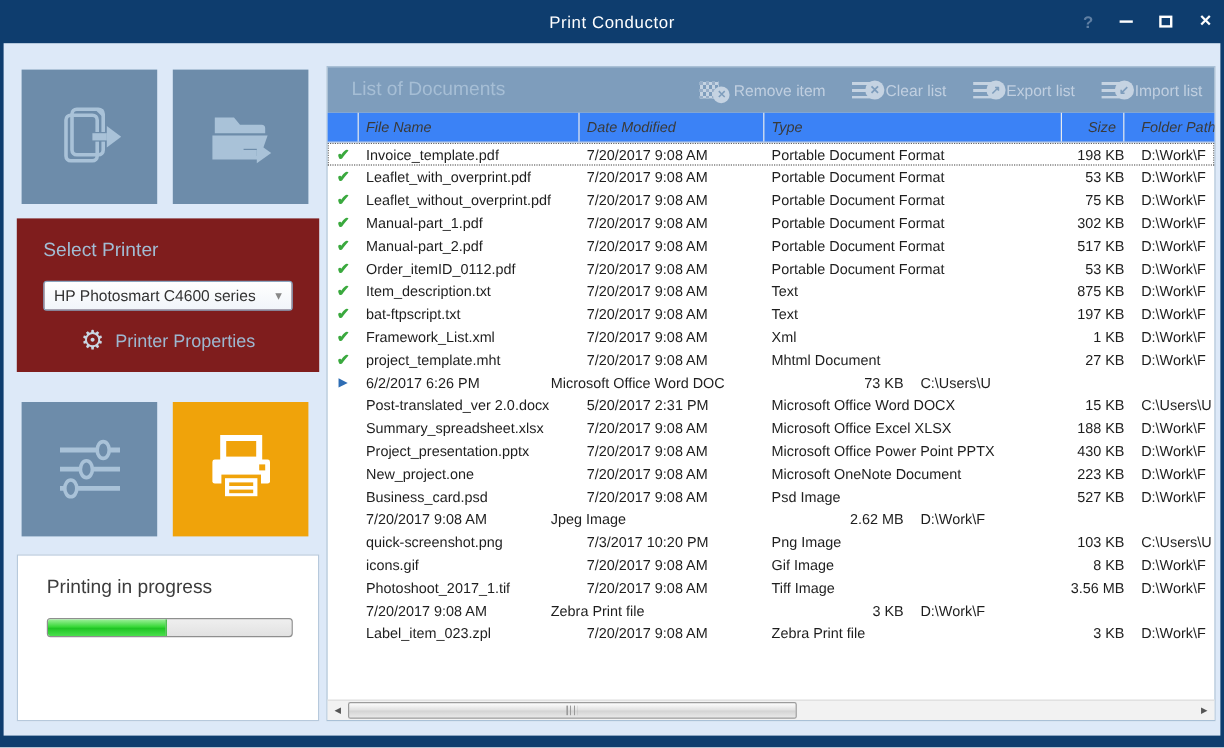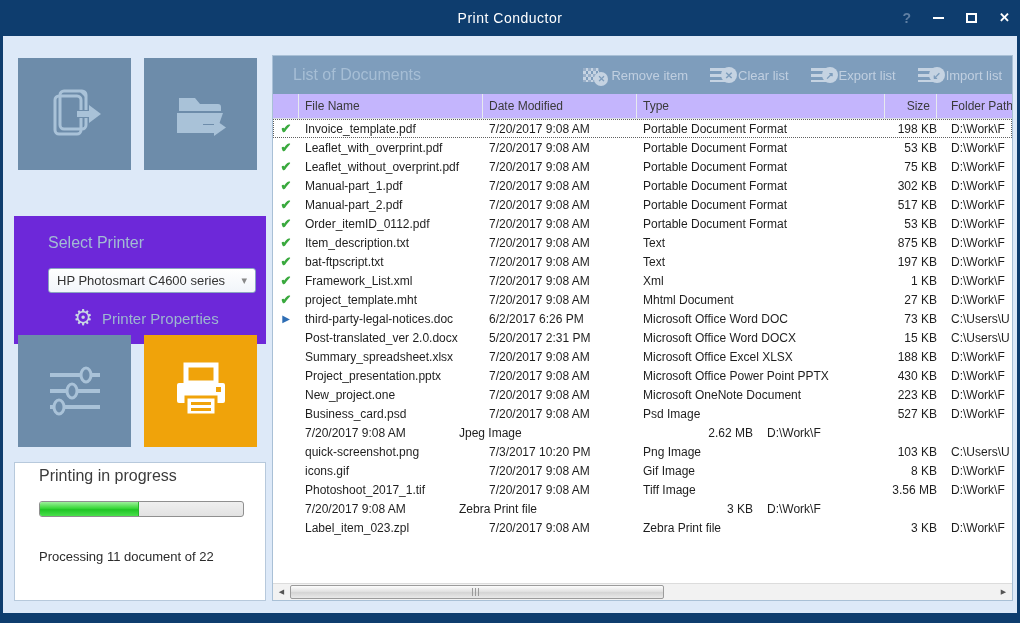--- a/index.html
+++ b/index.html
@@ -15,51 +15,51 @@
   .btn-max { width:11px; height:10px; border:2px solid #fff; display:inline-block; }
   .btn-close { color:#fff; font-size:13px; font-weight:bold; line-height:10px; }
 
   
   .content { position:absolute; top:36px; left:3px; right:3px; bottom:10px; background:#dde9f8; }
 
   
   .tile { position:absolute; width:113px; height:112px; background:#6d8caa; display:flex; align-items:center; justify-content:center; cursor:pointer; }
   .tile svg { display:block; }
   .tile-orange { background:#f0a30a; }
-  .panel-printer { position:absolute; left:11px; top:146px; width:252px; height:128px; background:#6d28d9; padding:18px 22px 0 34px;margin-top:34px; }
+  .panel-printer { position:absolute; left:11px; top:146px; width:252px; height:128px; background:#7f1d1d; padding:18px 22px 0 22px; }
   .panel-printer h2 { color:#a2bcd3; font-size:16px; font-weight:400; margin-bottom:16px; }
   .dropdown { width:208px; height:25px; background:linear-gradient(#ffffff,#f1f5fa); border:1px solid #8aa5c0; border-radius:3px; display:flex; align-items:center; padding:0 8px; cursor:pointer;gap:16px; }
   .dropdown .val { flex:1; font-size:13px; color:#333; white-space:nowrap; overflow:hidden; }
   .dropdown .arrow { color:#888; font-size:11px; }
   .props { margin-top:14px; display:flex; align-items:center; justify-content:center; gap:9px; cursor:pointer; }
   .props .gear { color:#c9d6e3; font-size:22px; line-height:22px; }
   .props .lbl { color:#9db7cf; font-size:15px; }
 
-  .panel-progress { position:absolute; left:11px; top:426px; width:252px; height:139px; background:#ffffff; border:1px solid #b7c9dc; padding:4px 24px 0 24px; }
+  .panel-progress { position:absolute; left:11px; top:426px; width:252px; height:139px; background:#ffffff; border:1px solid #b7c9dc; padding:18px 24px 0 24px; }
   .panel-progress h2 { color:#3c3c3c; font-size:16px; font-weight:400; margin-bottom:16px; }
   .pbar { width:205px; height:16px; border:1px solid #8f8f8f; border-radius:3px; background:linear-gradient(#efefef,#e2e2e2); overflow:hidden; }
   .pfill { height:100%; background:linear-gradient(#9df09a 0%, #39d839 45%, #20c525 55%, #4ae04c 100%); border-right:1px solid #28b42b; }
   .pstatus { margin-top:32px; font-size:13px; color:#2b2b2b; }
 
   
   .docs { position:absolute; left:269px; top:19px; width:741px; height:546px; background:#ffffff; border:1px solid #a9c0d6; display:flex; flex-direction:column; }
   .toolbar { height:38px; background:#7e9dbc; display:flex; align-items:center; padding:0 10px 0 20px; flex:0 0 auto; }
   .toolbar .heading { color:#a6bed5; font-size:16px; font-weight:400; flex:1; }
   .tbtn { display:flex; align-items:center; gap:6px; margin-left:22px; cursor:pointer; }
   .tbtn .lbl { color:#c0cfe0; font-size:13px; }
   .tb-icon { position:relative; width:22px; height:18px; }
   .tb-bars { position:absolute; left:0; top:2px; width:16px; height:14px;
              background:repeating-linear-gradient(to bottom,#c5d3e2 0 3px, rgba(0,0,0,0) 3px 6px); }
   .tb-bars.dashed { background:repeating-linear-gradient(to bottom,#c5d3e2 0 3px, rgba(0,0,0,0) 3px 6px),
                     repeating-linear-gradient(to right,#c5d3e2 0 3px, rgba(0,0,0,0) 3px 5px); background-blend-mode:multiply; }
   .tb-badge { position:absolute; right:-3px; bottom:-2px; width:14px; height:14px; border-radius:50%;
               background:#c5d3e2; color:#7e9dbc; font-size:9px; font-weight:bold; display:flex; align-items:center; justify-content:center; }
   .tb-badge.big { width:16px; height:16px; right:-5px; top:1px; font-size:10px; }
 
-  .thead { display:flex; height:25px; align-items:center; background:#c4b5fd; border-bottom:1px solid #d9dfe5; flex:0 0 auto; font-size:12px; color:#3a3a3a; }
+  .thead { display:flex; height:25px; align-items:center; background:#3b82f6; border-bottom:1px solid #d9dfe5; flex:0 0 auto; font-size:12px; color:#3a3a3a;font-style:italic; }
   .thead .hc { height:100%; display:flex; align-items:center; border-right:1px solid #e6eaee; padding:0 6px; }
   .tbody { flex:1; overflow:hidden; position:relative; }
   .trow { display:flex; height:19px; align-items:center; font-size:12px; color:#1e1e1e; }
   .trow.focused { outline:1px dotted #606060; outline-offset:-1px; }
   .c-status { width:26px; text-align:center; flex:0 0 auto; }
   .c-name   { width:184px; padding-left:6px; flex:0 0 auto; white-space:nowrap; overflow:hidden; }
   .c-date   { width:154px; padding-left:6px; flex:0 0 auto; white-space:nowrap; }
   .c-type   { width:248px; padding-left:6px; flex:0 0 auto; white-space:nowrap; overflow:hidden; }
   .c-size   { width:52px;  text-align:right; flex:0 0 auto; white-space:nowrap; }
   .c-path   { flex:1; padding-left:14px; white-space:nowrap; overflow:hidden; }
@@ -149,21 +149,20 @@
           <rect x="22" y="49" width="20" height="3" fill="#f0a30a"></rect>
         </svg>
       </span>
     </div>
 
     <div class="panel-progress">
       <h2>Printing in progress</h2>
       <div class="pbar">
         <div class="pfill" style="width: 49%;"></div>
       </div>
-      <div class="pstatus">Processing 11 document of 22</div>
     </div>
 
     <div class="docs">
       <div class="toolbar">
         <span class="heading">List of Documents</span>
 
         <div class="tbtn">
           <span class="tb-icon">
             <span class="tb-bars dashed"></span>
             <span class="tb-badge">✕</span>
@@ -281,21 +280,20 @@
           <div class="trow">
     <span class="c-status st-done">✔</span>
     <span class="c-name">project_template.mht</span>
     <span class="c-date">7/20/2017 9:08 AM</span>
     <span class="c-type">Mhtml Document</span>
     <span class="c-size">27 KB</span>
     <span class="c-path">D:\Work\F</span>
   </div>
           <div class="trow">
     <span class="c-status st-printing">▶</span>
-    <span class="c-name">third-party-legal-notices.doc</span>
     <span class="c-date">6/2/2017 6:26 PM</span>
     <span class="c-type">Microsoft Office Word DOC</span>
     <span class="c-size">73 KB</span>
     <span class="c-path">C:\Users\U</span>
   </div>
           <div class="trow">
     <span class="c-status"></span>
     <span class="c-name">Post-translated_ver 2.0.docx</span>
     <span class="c-date">5/20/2017 2:31 PM</span>
     <span class="c-type">Microsoft Office Word DOCX</span>

